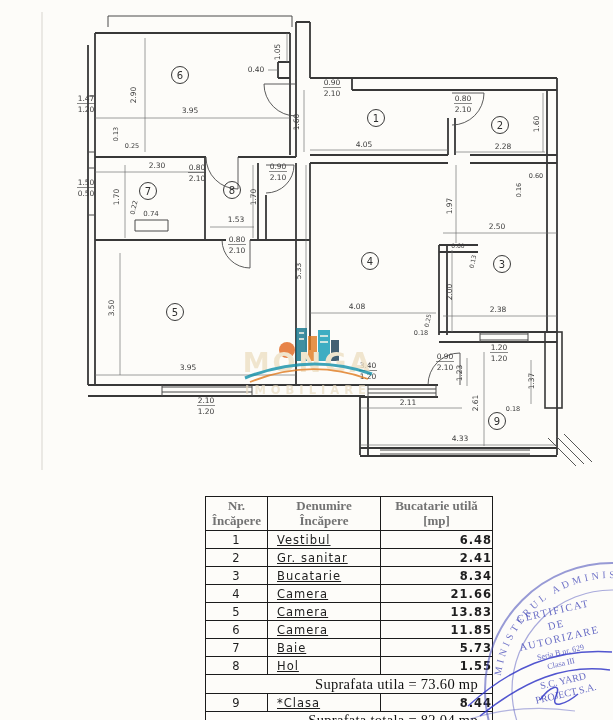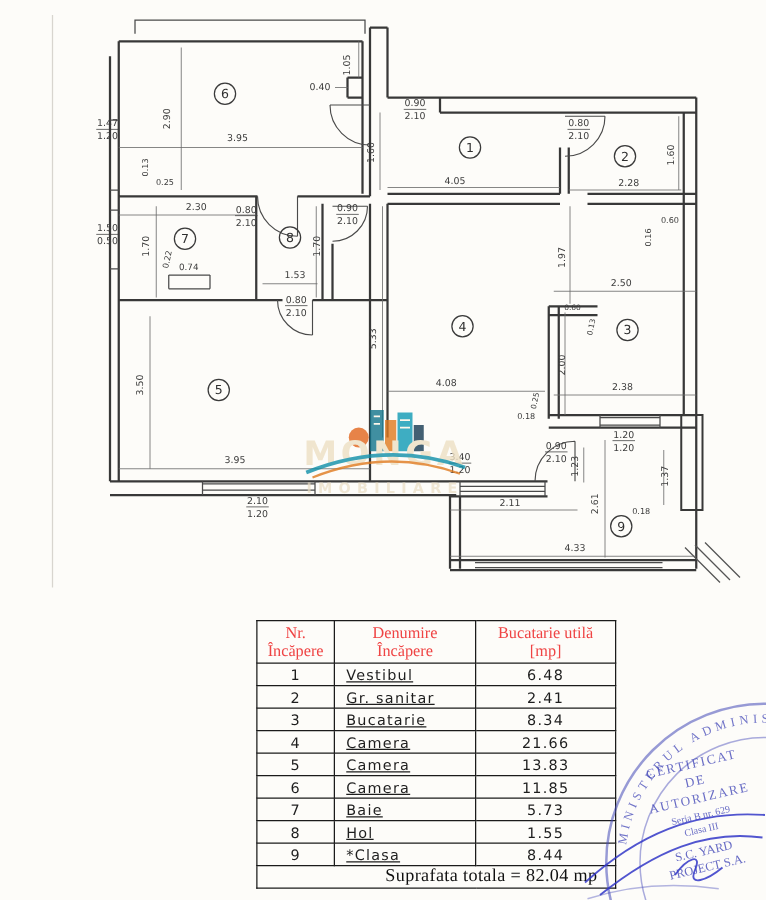--- a/index.html
+++ b/index.html
@@ -7,27 +7,27 @@
        font-family:"DejaVu Sans",sans-serif;}
   #page{position:relative;width:613px;height:720px;background:#fdfcf9;}
   svg text{user-select:none;}
   .dim{fill:#3c3c3c;font-family:"DejaVu Sans",sans-serif;}
   .roomnum{fill:#2f2f2f;font-family:"DejaVu Sans",sans-serif;font-size:10px;}
   
   #area-table{position:absolute;left:205px;top:496px;border-collapse:collapse;
               table-layout:fixed;}
   #area-table td,#area-table th{border:1.6px solid #1b1b1b;padding:0;
               overflow:hidden;white-space:nowrap;}
-  #area-table th{font-family:"Liberation Serif",serif;font-weight:normal;
-              font-size:13px;line-height:1.12;color:#ef4444;height:33px;}
+  #area-table th{font-family:"Liberation Serif",serif;font-weight:bold;
+              font-size:13px;line-height:1.12;color:#737373;height:33px;}
   #area-table td{font-size:11.5px;letter-spacing:1px;color:#1e1e1e;height:17px;
               font-family:"DejaVu Sans",sans-serif;}
   #area-table td.nr{text-align:center;}
   #area-table td.nm{padding-left:9px;text-decoration:underline;}
-  #area-table td.ar{text-align:center;}
+  #area-table td.ar{text-align:right;font-weight:bold;}
   #area-table td.sum{font-family:"Liberation Serif",serif;font-size:14.5px;
               letter-spacing:.3px;text-align:right;padding-right:14px;color:#101010;}
   .stamp-text{font-family:"Liberation Serif",serif;fill:#4348b8;}
 </style>
 </head>
 <body>
 
 <div id="page">
 
   <svg id="plan-svg" width="613" height="500" viewBox="0 0 613 500" style="position:absolute;left:0;top:0;">
@@ -287,20 +287,23 @@
         <tr style="height: 17px;">
           <td class="nr">7</td>
           <td class="nm">Baie</td>
           <td class="ar">5.73</td>
         </tr>
         <tr style="height: 17px;">
           <td class="nr">8</td>
           <td class="nm">Hol</td>
           <td class="ar">1.55</td>
         </tr>
+        <tr style="height: 19px;">
+          <td class="sum" colspan="3">Suprafata utila = 73.60 mp</td>
+        </tr>
         <tr style="height: 16px;">
           <td class="nr">9</td>
           <td class="nm">*Clasa</td>
           <td class="ar">8.44</td>
         </tr>
         <tr style="height: 14px;">
           <td class="sum" colspan="3">Suprafata totala = 82.04 mp</td>
         </tr>
       </tbody>
   </table>

